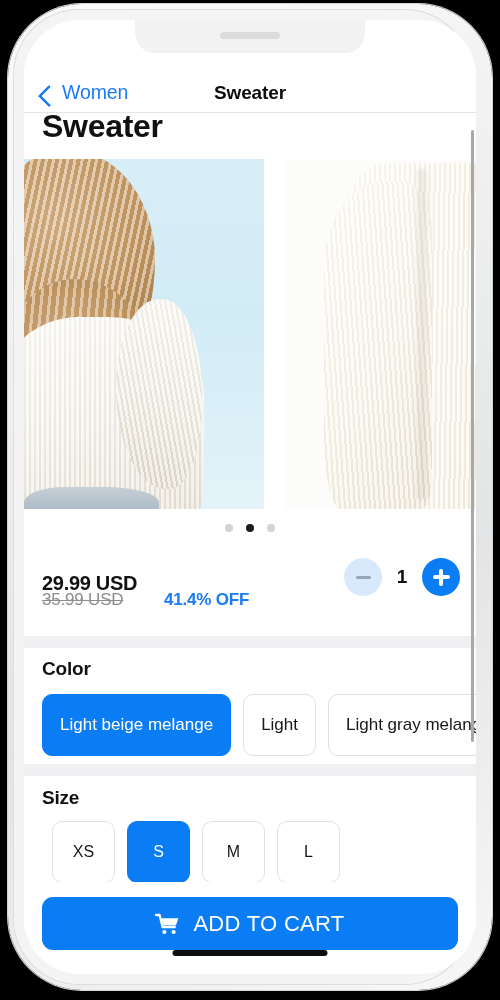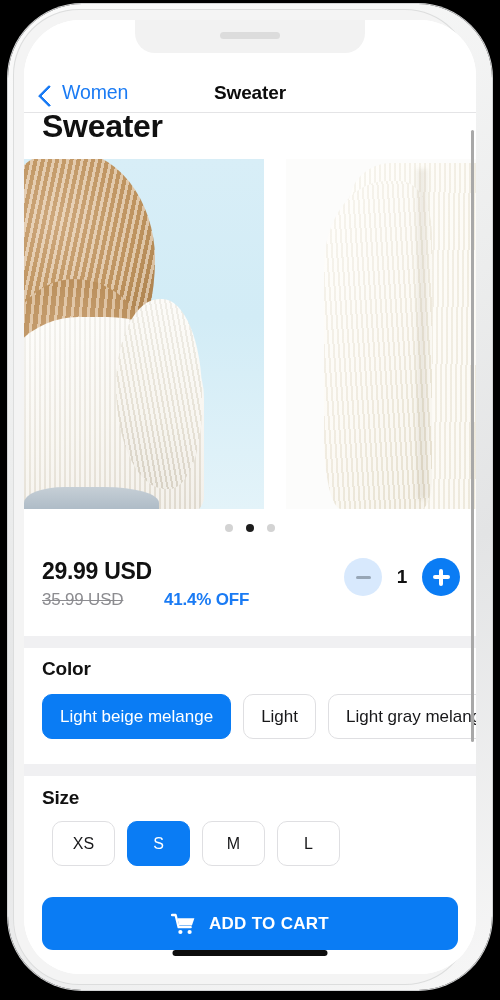--- a/index.html
+++ b/index.html
@@ -267,22 +267,22 @@
   .dot { width: 8px; height: 8px; border-radius: 50%; background: #d3d3d3; }
   .dot.active { background: #1c1c1c; }
 
   
   .price-row {
     position: absolute;
     left: 0; top: 442px;
     width: 452px; height: 82px;
   }
   .price-now {
-    position: absolute; left: 18px; top: 4px;
-    font-size: 23px; font-weight: bold; color: #111; letter-spacing: -0.3px;
+    position: absolute; left: 18px; top: 18px;
+    font-size: 20px; font-weight: bold; color: #111; letter-spacing: -0.3px;
   }
   .price-old {
     position: absolute; left: 18px; top: 36px;
     font-size: 17px; color: #8c8c90; text-decoration: line-through;
     text-decoration-thickness: 1.4px; letter-spacing: -0.2px;
   }
   .price-off {
     position: absolute; left: 140px; top: 36px;
     font-size: 17px; color: #1a7bf4; font-weight: bold; letter-spacing: -0.2px;
   }
@@ -308,40 +308,40 @@
   
   .sec-label {
     position: absolute; left: 18px;
     font-size: 19px; font-weight: bold; color: #111; letter-spacing: -0.2px;
   }
   .chips {
     position: absolute; left: 18px;
     display: flex; gap: 12px;
   }
   .chip {
-    height: 45px; border-radius: 10px;
+    height: 62px; border-radius: 10px;
     display: flex; align-items: center; justify-content: center;
     padding: 0 17px;
     font-size: 17px; color: #18181a;
     border: 1px solid #dfdfe2; background: #fff;
     white-space: nowrap; cursor: pointer; box-sizing: border-box;
   }
   .chip.sel { background: #0a7cf4; border-color: #0a7cf4; color: #fff; }
   .chip.size { width: 63px; padding: 0; font-size: 16px; }
 
   
   .cta {
     position: absolute; left: 18px; top: 877px;
     width: 416px; height: 53px;
     background: #0a7cf4; border-radius: 11px; border: none;
     display: flex; align-items: center; justify-content: center; gap: 13px;
     cursor: pointer;
   }
   .cta-label {
-    font-size: 17px; color: #fff; font-weight: bold; letter-spacing: 0.3px;
+    font-size: 22px; color: #fff; font-weight: normal; letter-spacing: 0.3px;
   }
   .cart-svg { display: block; }
 </style>
 </head>
 <body>
 
 <div class="stage">
   <div class="phone-outer"></div>
   <div class="phone-band"></div>
 

